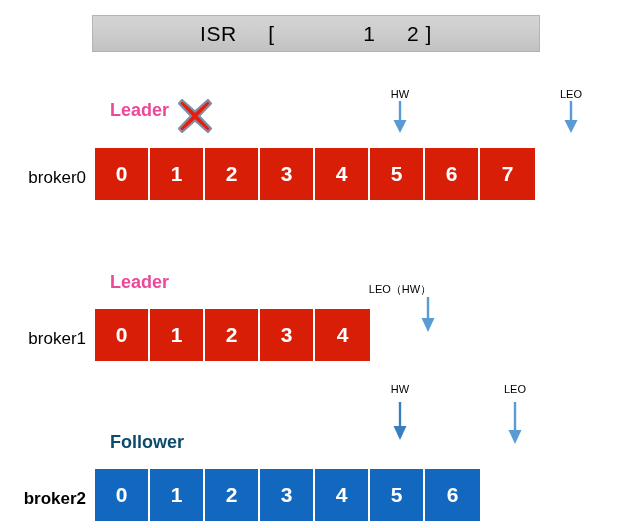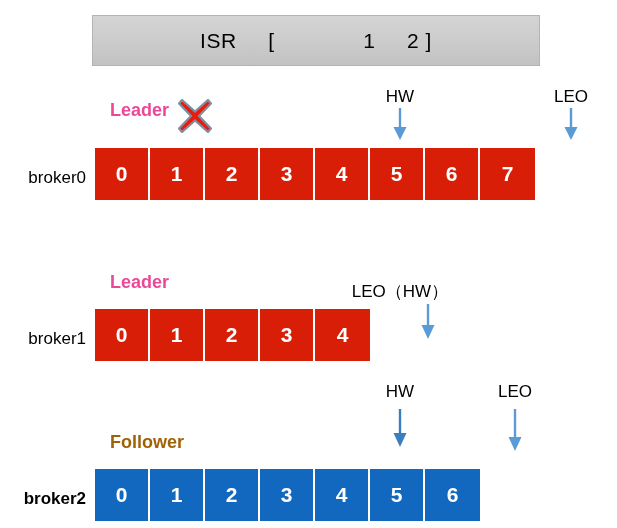--- a/index.html
+++ b/index.html
@@ -20,21 +20,21 @@
     width: 617px;
     height: 528px;
   }
 
   
   .isr-bar {
     position: absolute;
     left: 92px;
     top: 15px;
     width: 448px;
-    height: 51px;
+    height: 37px;
     background: linear-gradient(to bottom, #d4d4d4 0%, #cdcdcd 45%, #c2c2c2 100%);
     border: 1px solid #b4b4b4;
     box-sizing: border-box;
     display: flex;
     align-items: center;
     justify-content: center;
   }
   .isr-text {
     font-size: 21px;
     color: #000000;
@@ -76,38 +76,38 @@
   .cell.red  { background: #d81e06; }
   .cell.blue { background: #1268bf; }
 
   
   .role {
     position: absolute;
     font-size: 18px;
     font-weight: bold;
   }
   .role.leader   { color: #ec4899; }
-  .role.follower { color: #a16207; }
+  .role.follower { color: #0c4a6e; }
 
   
   .xmark {
     position: absolute;
     width: 34px;
     height: 34px;
   }
 
   
   .anno {
     position: absolute;
     display: flex;
     flex-direction: column;
     align-items: center;
   }
   .anno-label {
-    font-size: 17px;
+    font-size: 11px;
     color: #000000;
     white-space: nowrap;
     line-height: 1.1;
   }
   .anno-arrow {
     display: block;
   }
 </style>
 </head>
 <body>

